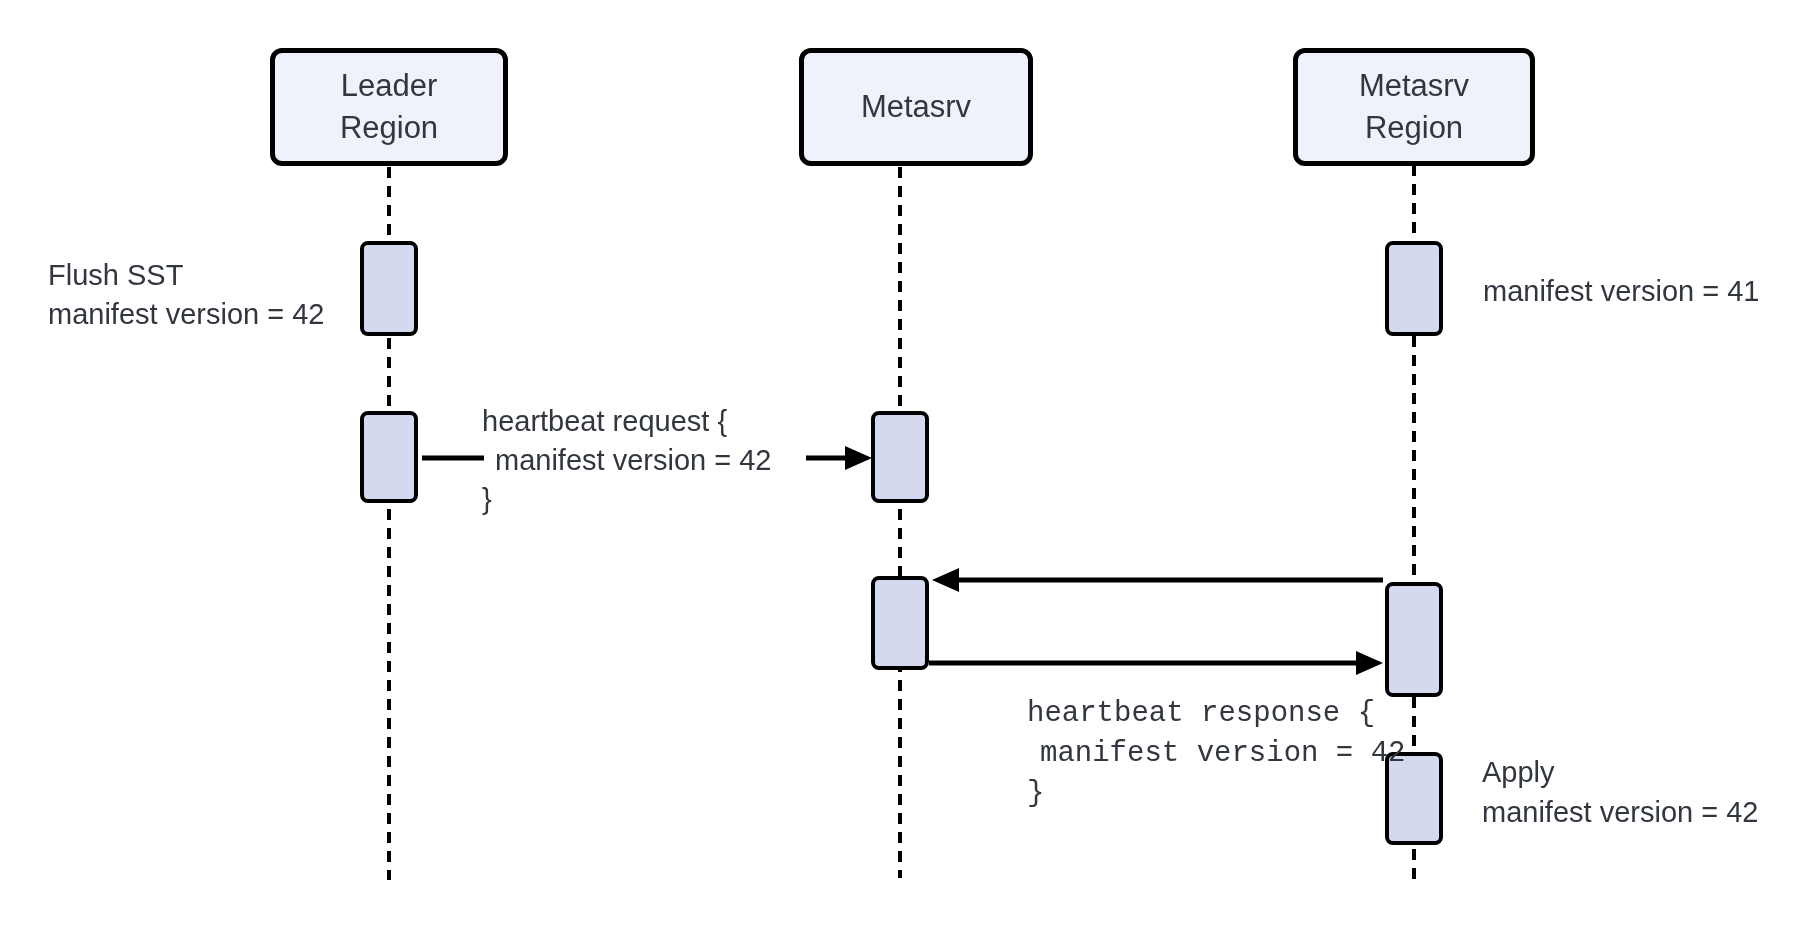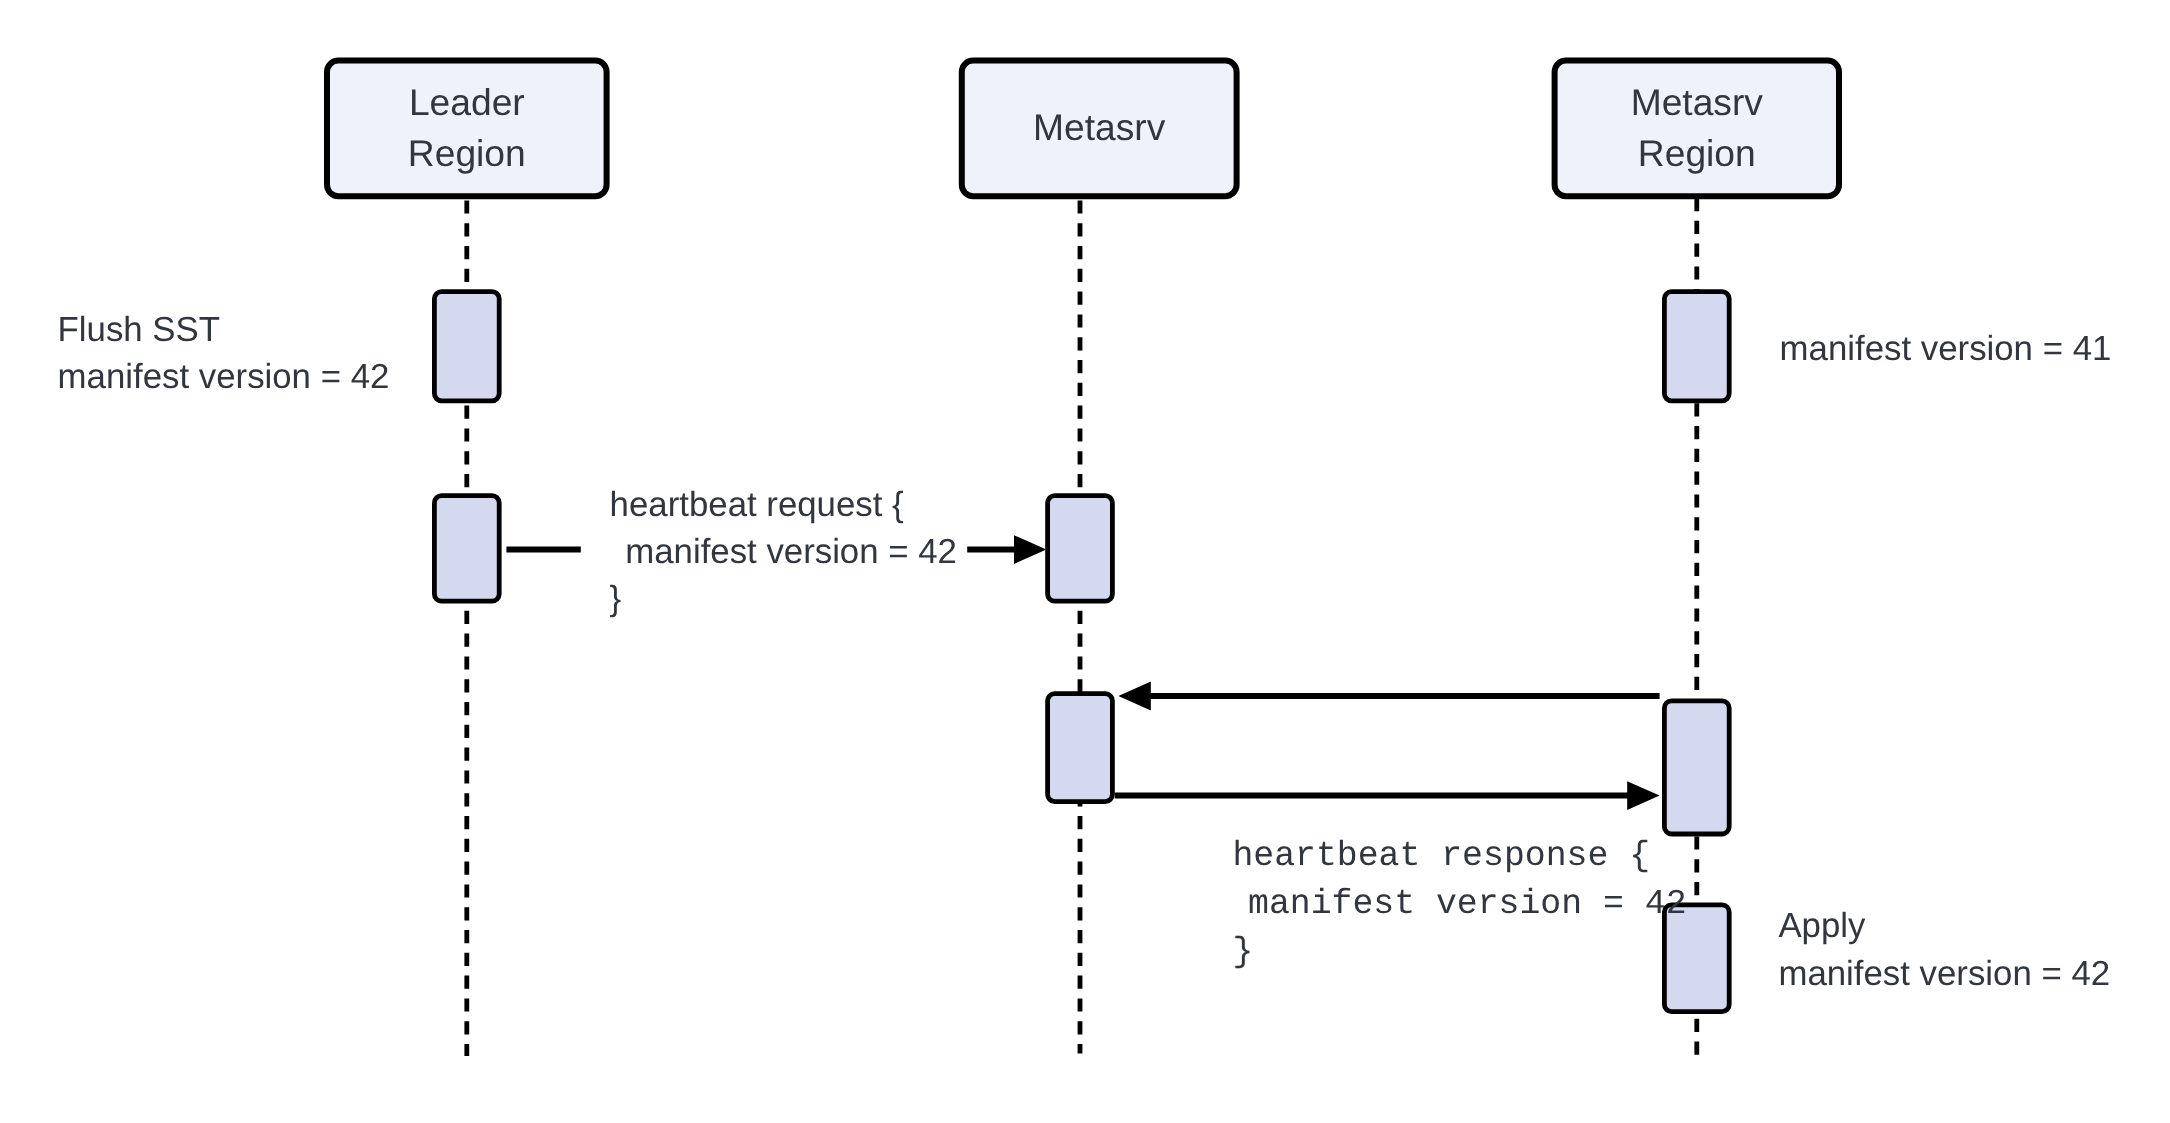--- a/index.html
+++ b/index.html
@@ -83,21 +83,21 @@
   <div class="activation" style="left:871px;top:576px;height:94px;"></div>
   <div class="activation" style="left:1385px;top:241px;height:95px;"></div>
   <div class="activation" style="left:1385px;top:582px;height:115px;"></div>
   <div class="activation" style="left:1385px;top:752px;height:93px;"></div>
 
   <div class="label" style="left:48px;top:256px;">
     <div>Flush SST</div>
     <div>manifest version = 42</div>
   </div>
 
-  <div class="label" style="left:508px;top:402px;">
+  <div class="label" style="left:482px;top:402px;">
     <div>heartbeat request {</div>
     <div class="indent">manifest version = 42</div>
     <div>}</div>
   </div>
 
   <div class="label" style="left:1483px;top:272px;">
     <div>manifest version = 41</div>
   </div>
 
 

